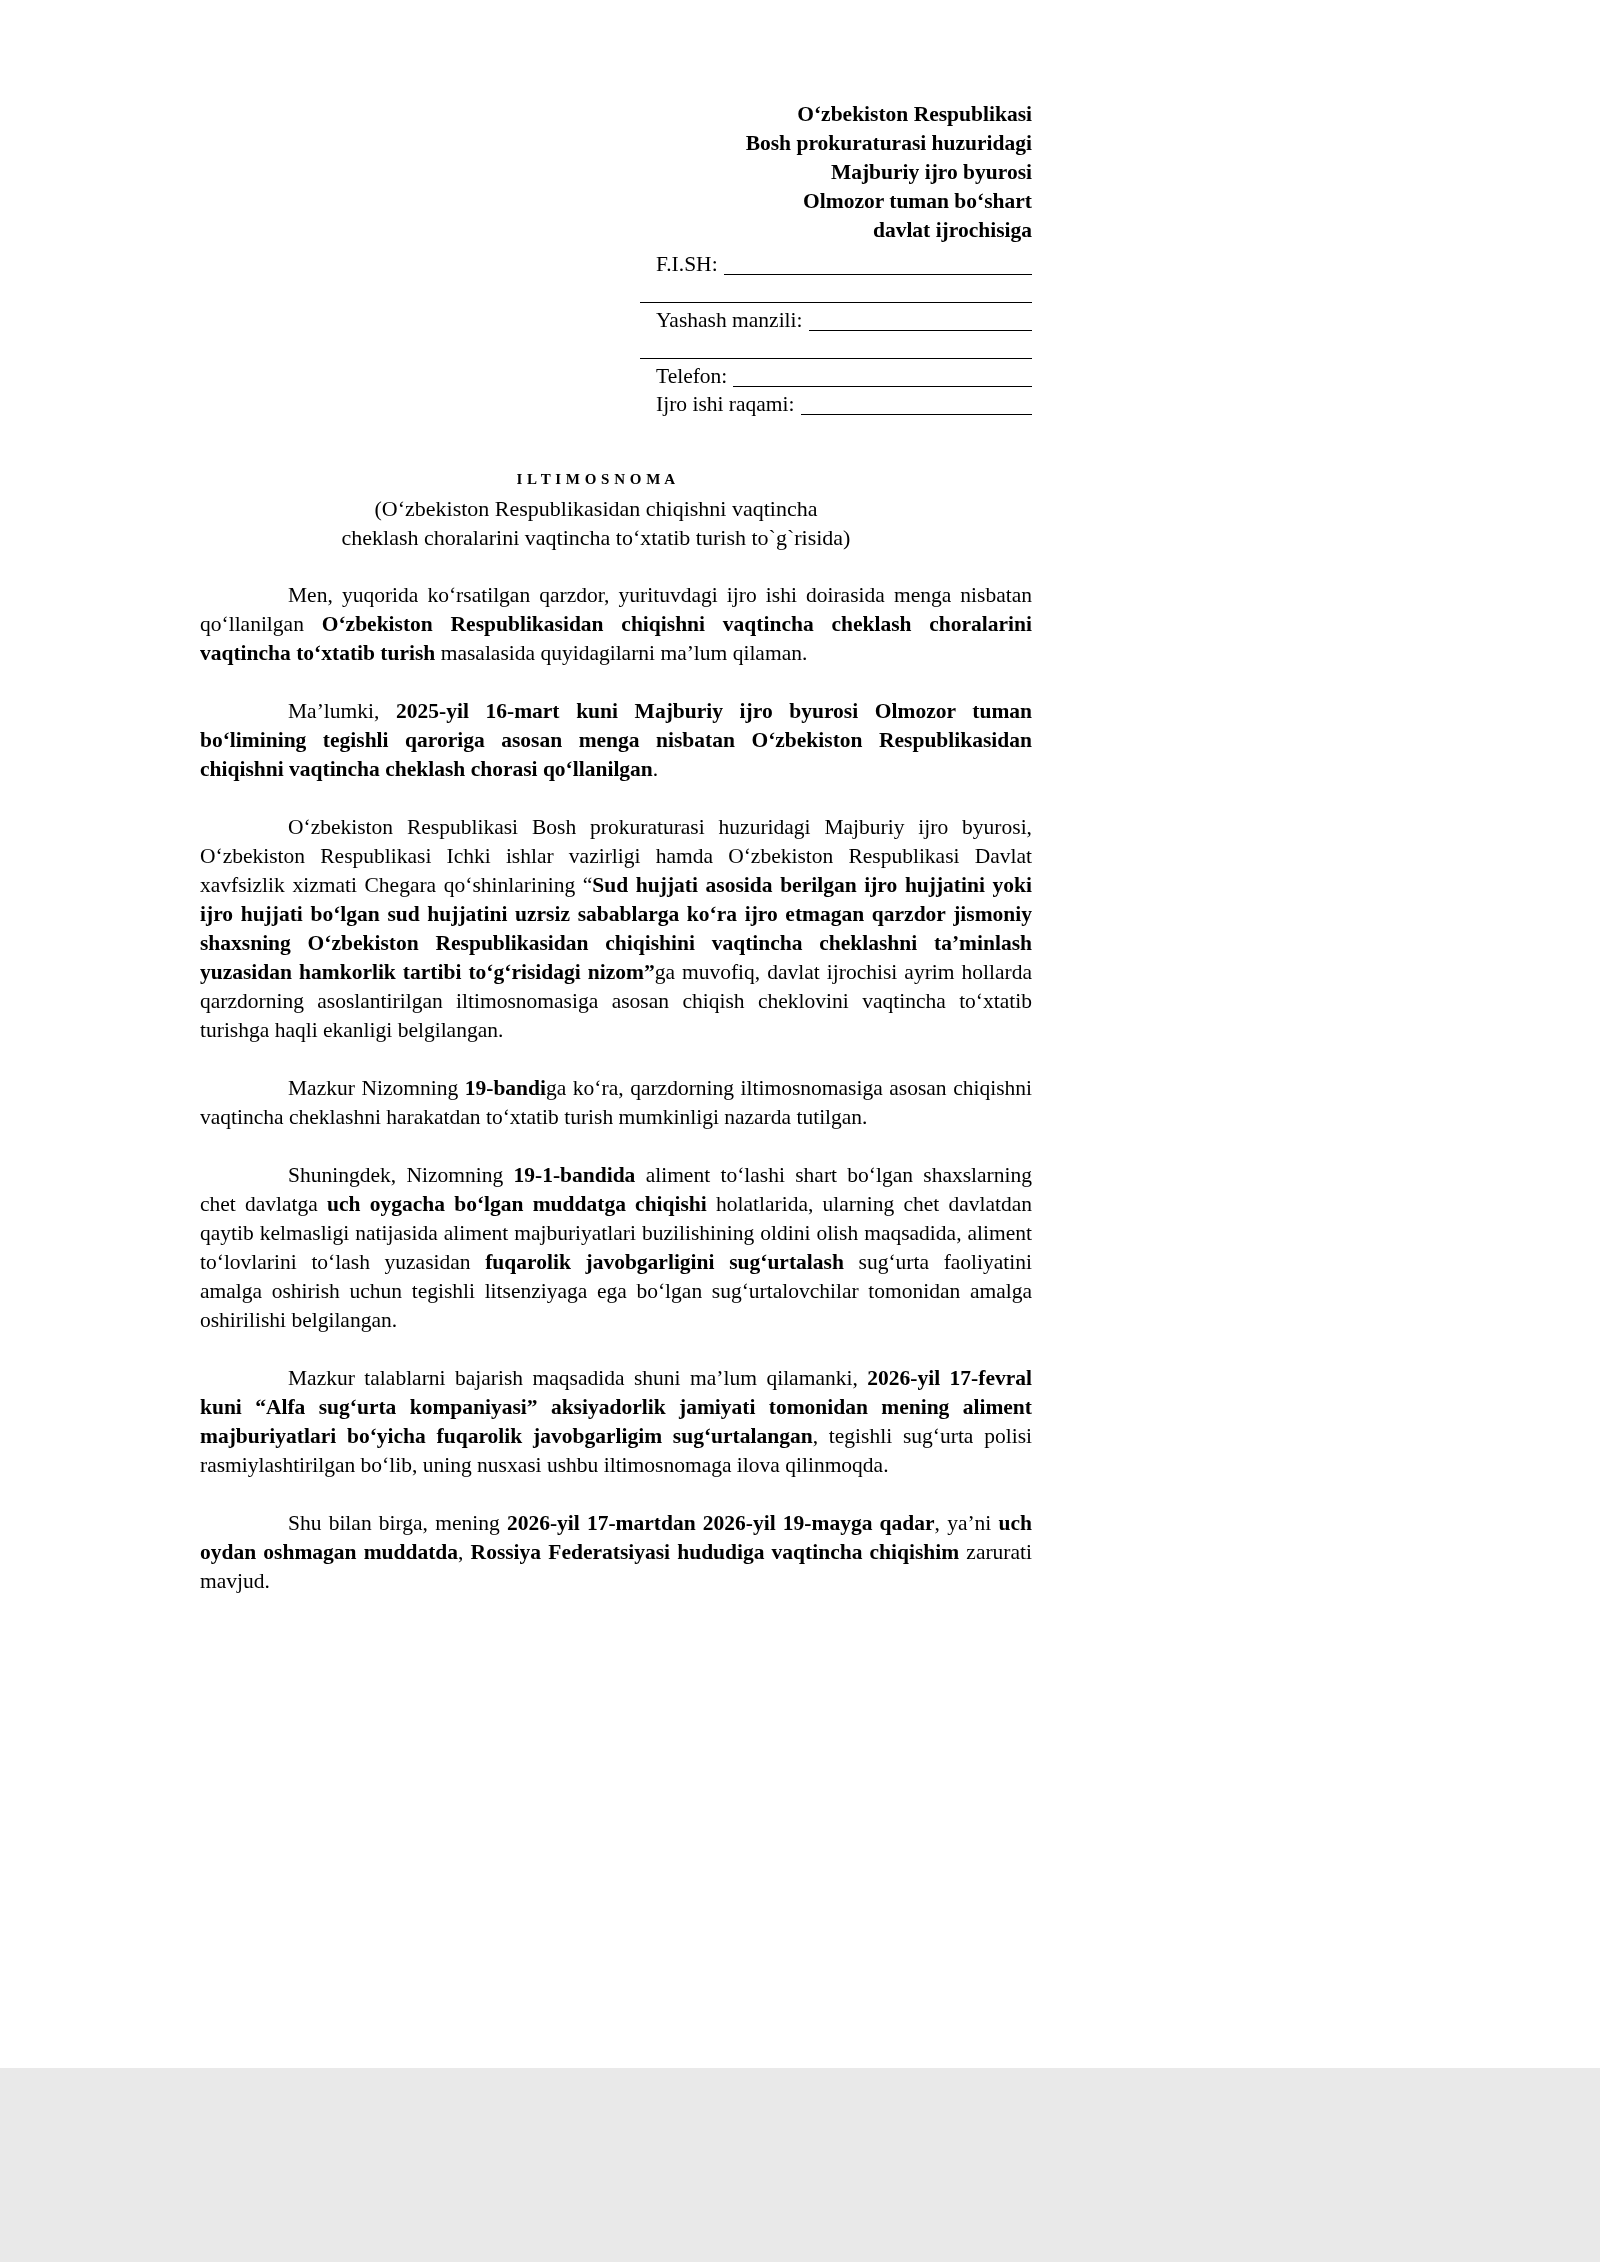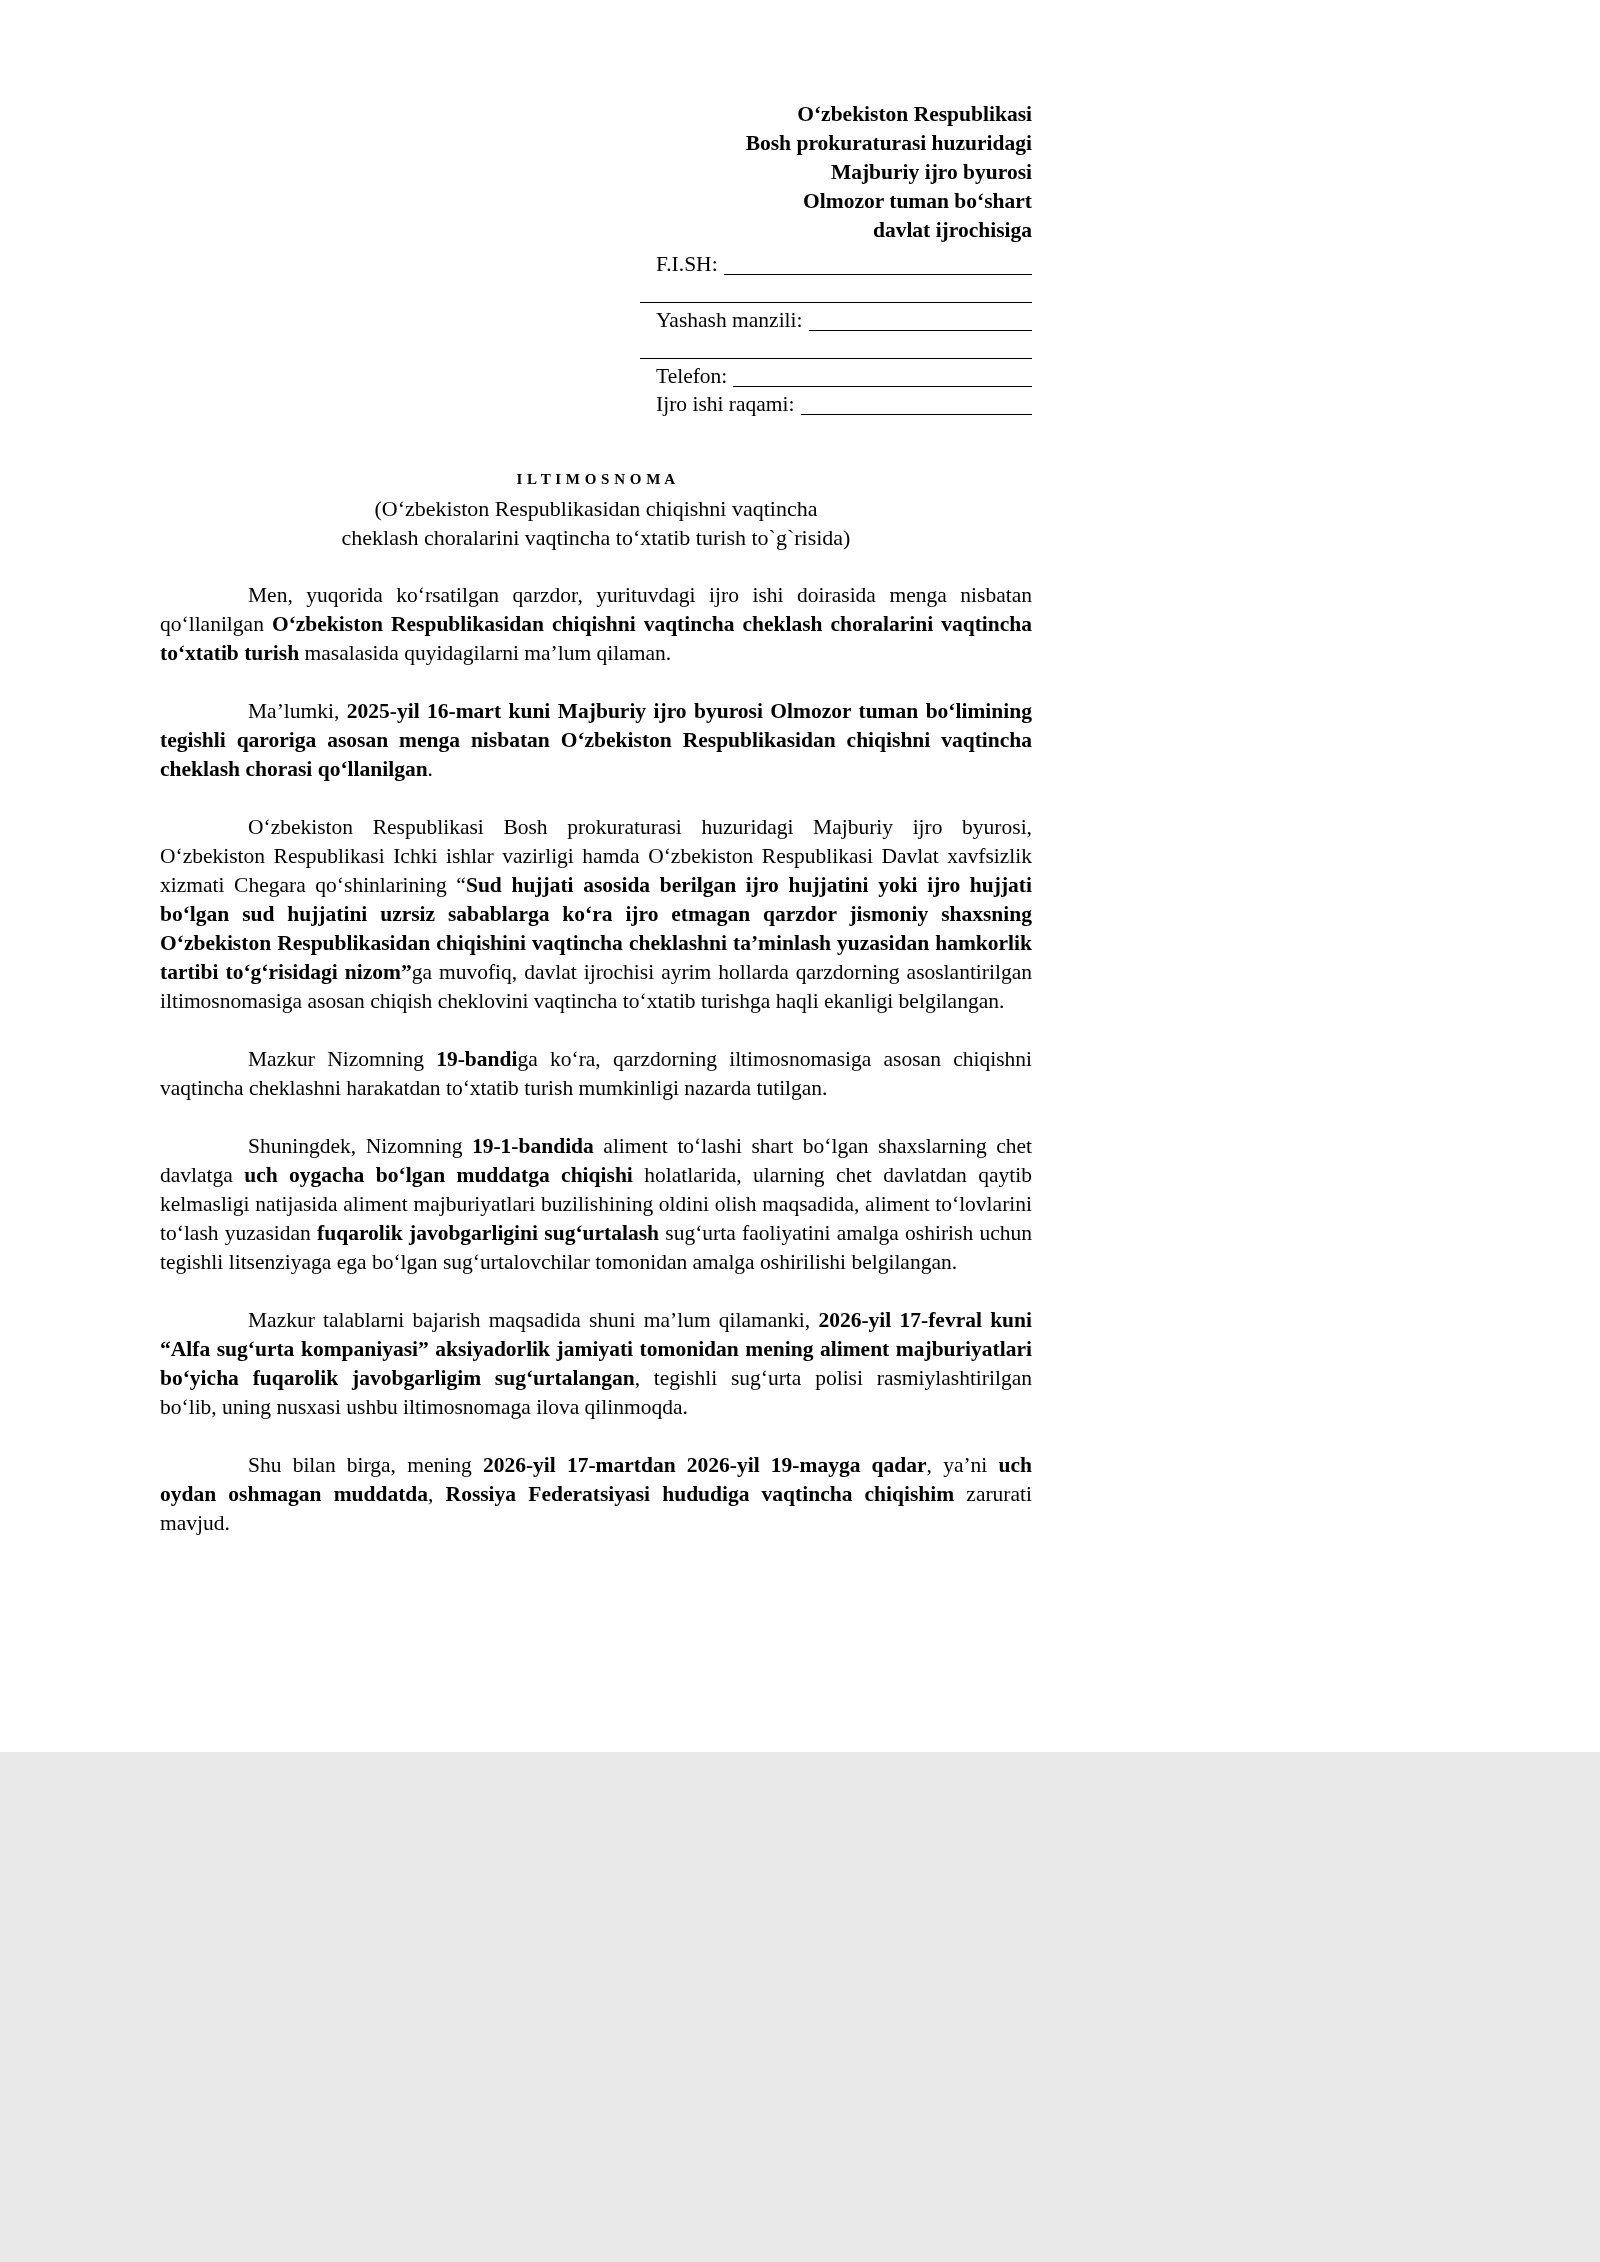--- a/index.html
+++ b/index.html
@@ -1,19 +1,19 @@
 <!DOCTYPE html>
 <html><head>
 <meta charset="utf-8">
 <style>
   * { margin: 0; padding: 0; box-sizing: border-box; }
   html, body { background: #e9e9e9; }
   .page {
     width: 1600px;
-    height: 1752px;
+    height: 2068px;
     background: #ffffff;
     position: relative;
     margin: 0 auto;
     font-family: "Liberation Serif", "DejaVu Serif", serif;
     color: #000000;
   }
   .content {
     position: absolute;
     left: 160px;
     top: 100px;
@@ -52,21 +52,21 @@
   .title-block {
     margin-top: 46px;
     text-align: center;
   }
   .doc-title {
     font-weight: 700;
     font-size: 15px;
     letter-spacing: 0.5px;
   }
   .doc-subtitle-line { font-size: 22px; }
-  .doc-body { margin-top: 25px; }
+  .doc-body { margin-top: 25px; margin-left: 40px; }
   .para {
     text-align: justify;
     text-indent: 88px;
     margin-top: 29px;
   }
   .para b { font-weight: 700; }
 </style>
 </head>
 <body>
 

